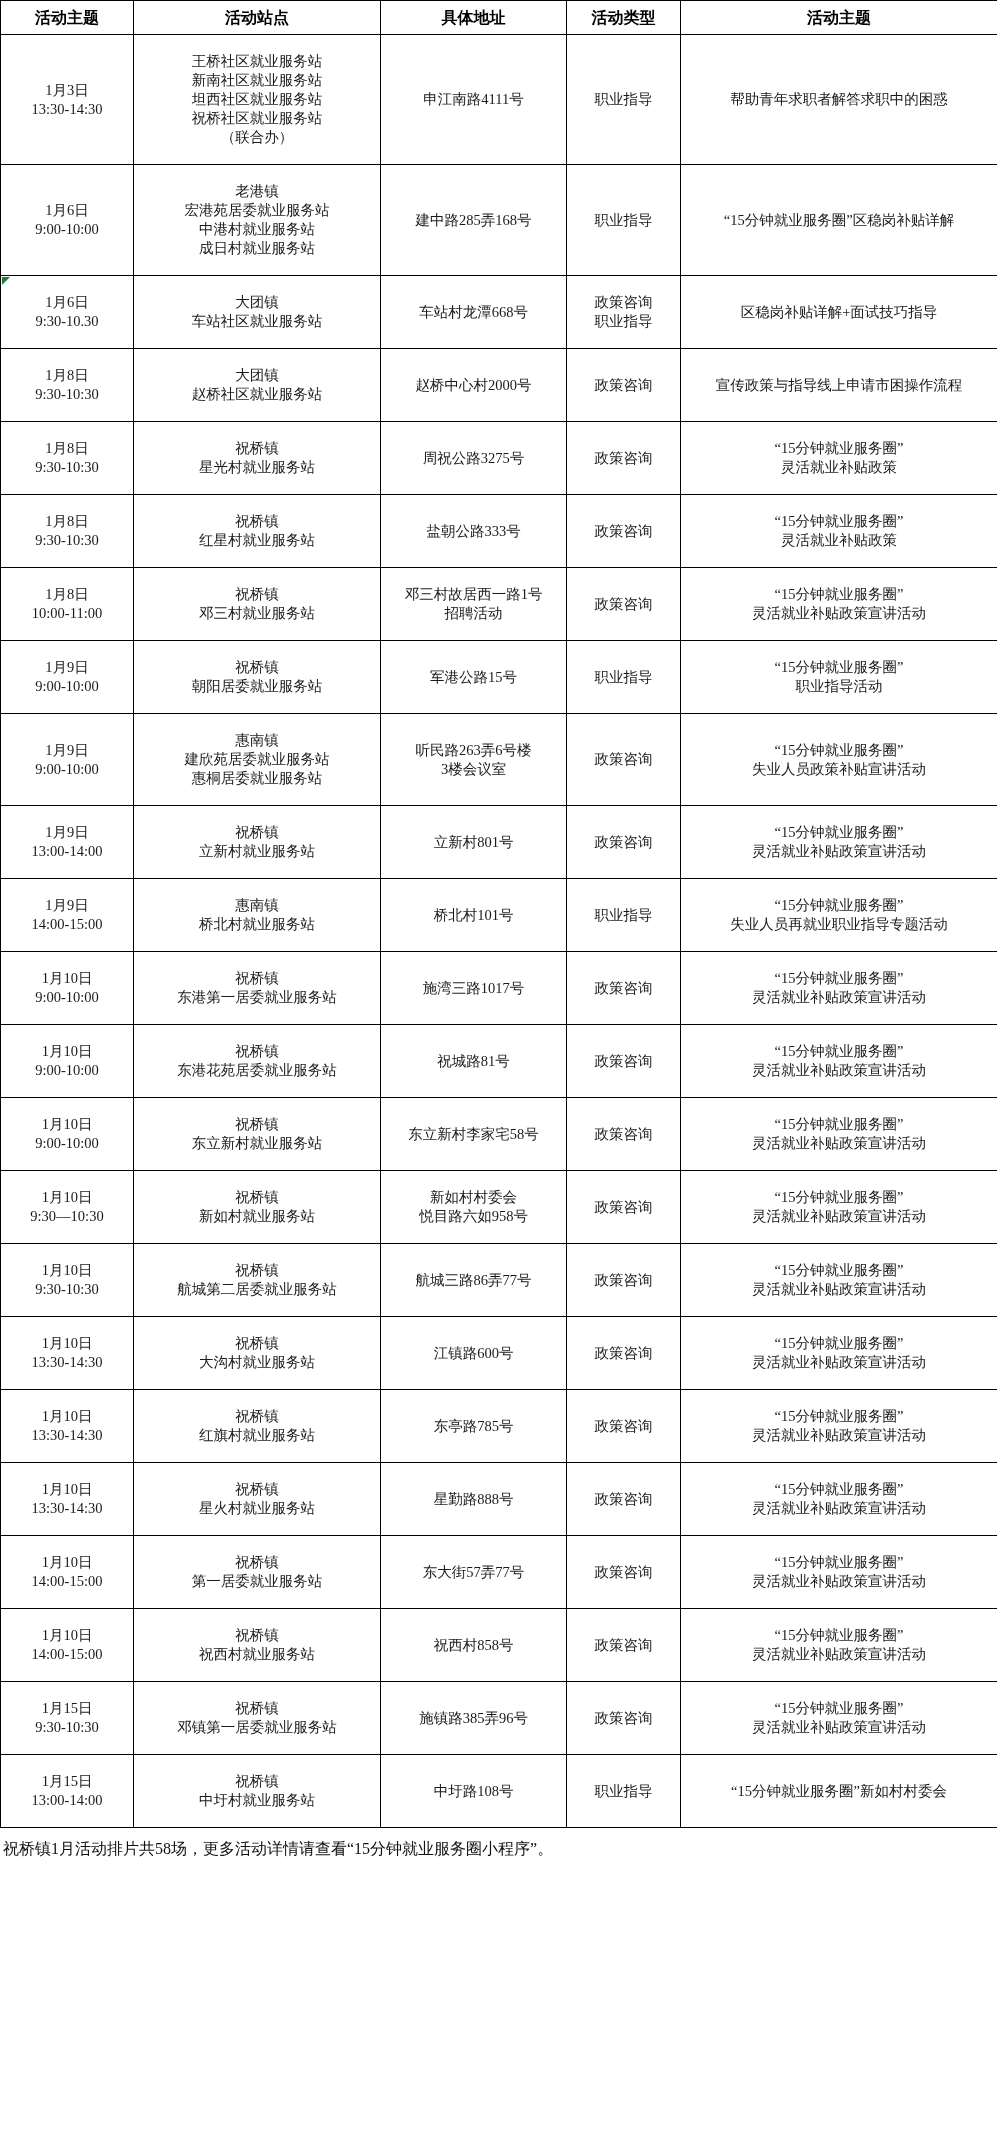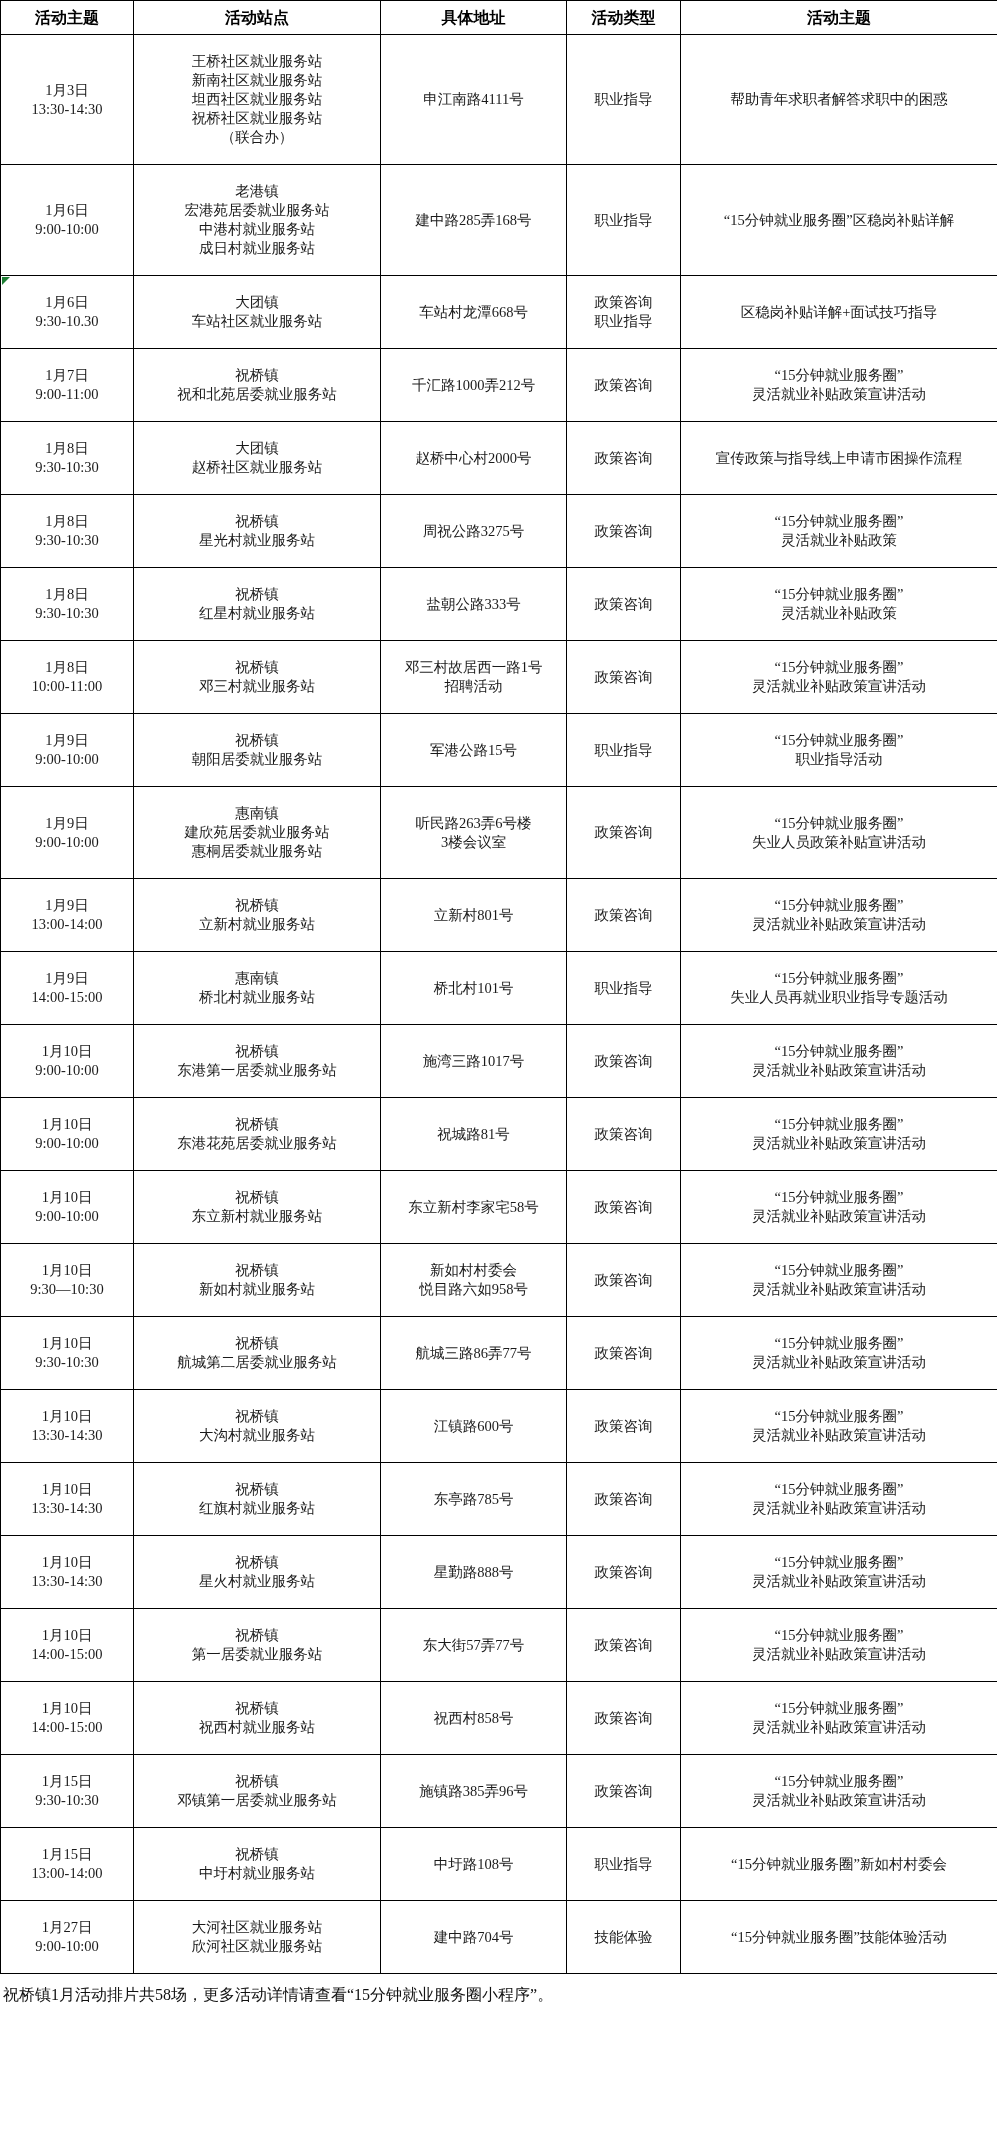--- a/index.html
+++ b/index.html
@@ -114,30 +114,20 @@
           <td class="flag">1月6日
 9:30-10.30</td>
           <td>大团镇
 车站社区就业服务站</td>
           <td>车站村龙潭668号</td>
           <td>政策咨询
 职业指导</td>
           <td>区稳岗补贴详解+面试技巧指导</td>
         </tr>
         <tr>
-          <td>1月7日
-9:00-11:00</td>
-          <td>祝桥镇
-祝和北苑居委就业服务站</td>
-          <td>千汇路1000弄212号</td>
-          <td>政策咨询</td>
-          <td>“15分钟就业服务圈”
-灵活就业补贴政策宣讲活动</td>
-        </tr>
-        <tr>
           <td>1月8日
 9:30-10:30</td>
           <td>大团镇
 赵桥社区就业服务站</td>
           <td>赵桥中心村2000号</td>
           <td>政策咨询</td>
           <td>宣传政策与指导线上申请市困操作流程</td>
         </tr>
         <tr>
           <td>1月8日
@@ -324,26 +314,17 @@
 灵活就业补贴政策宣讲活动</td>
         </tr>
         <tr>
           <td>1月15日
 13:00-14:00</td>
           <td>祝桥镇
 中圩村就业服务站</td>
           <td>中圩路108号</td>
           <td>职业指导</td>
           <td>“15分钟就业服务圈”新如村村委会</td>
-        </tr>
-        <tr>
-          <td>1月27日
-9:00-10:00</td>
-          <td>大河社区就业服务站
-欣河社区就业服务站</td>
-          <td>建中路704号</td>
-          <td>技能体验</td>
-          <td>“15分钟就业服务圈”技能体验活动</td>
         </tr>
       </tbody>
   </table>
   <div class="footer-note">祝桥镇1月活动排片共58场，更多活动详情请查看“15分钟就业服务圈小程序”。</div>
 </div>
 
 </body></html>

